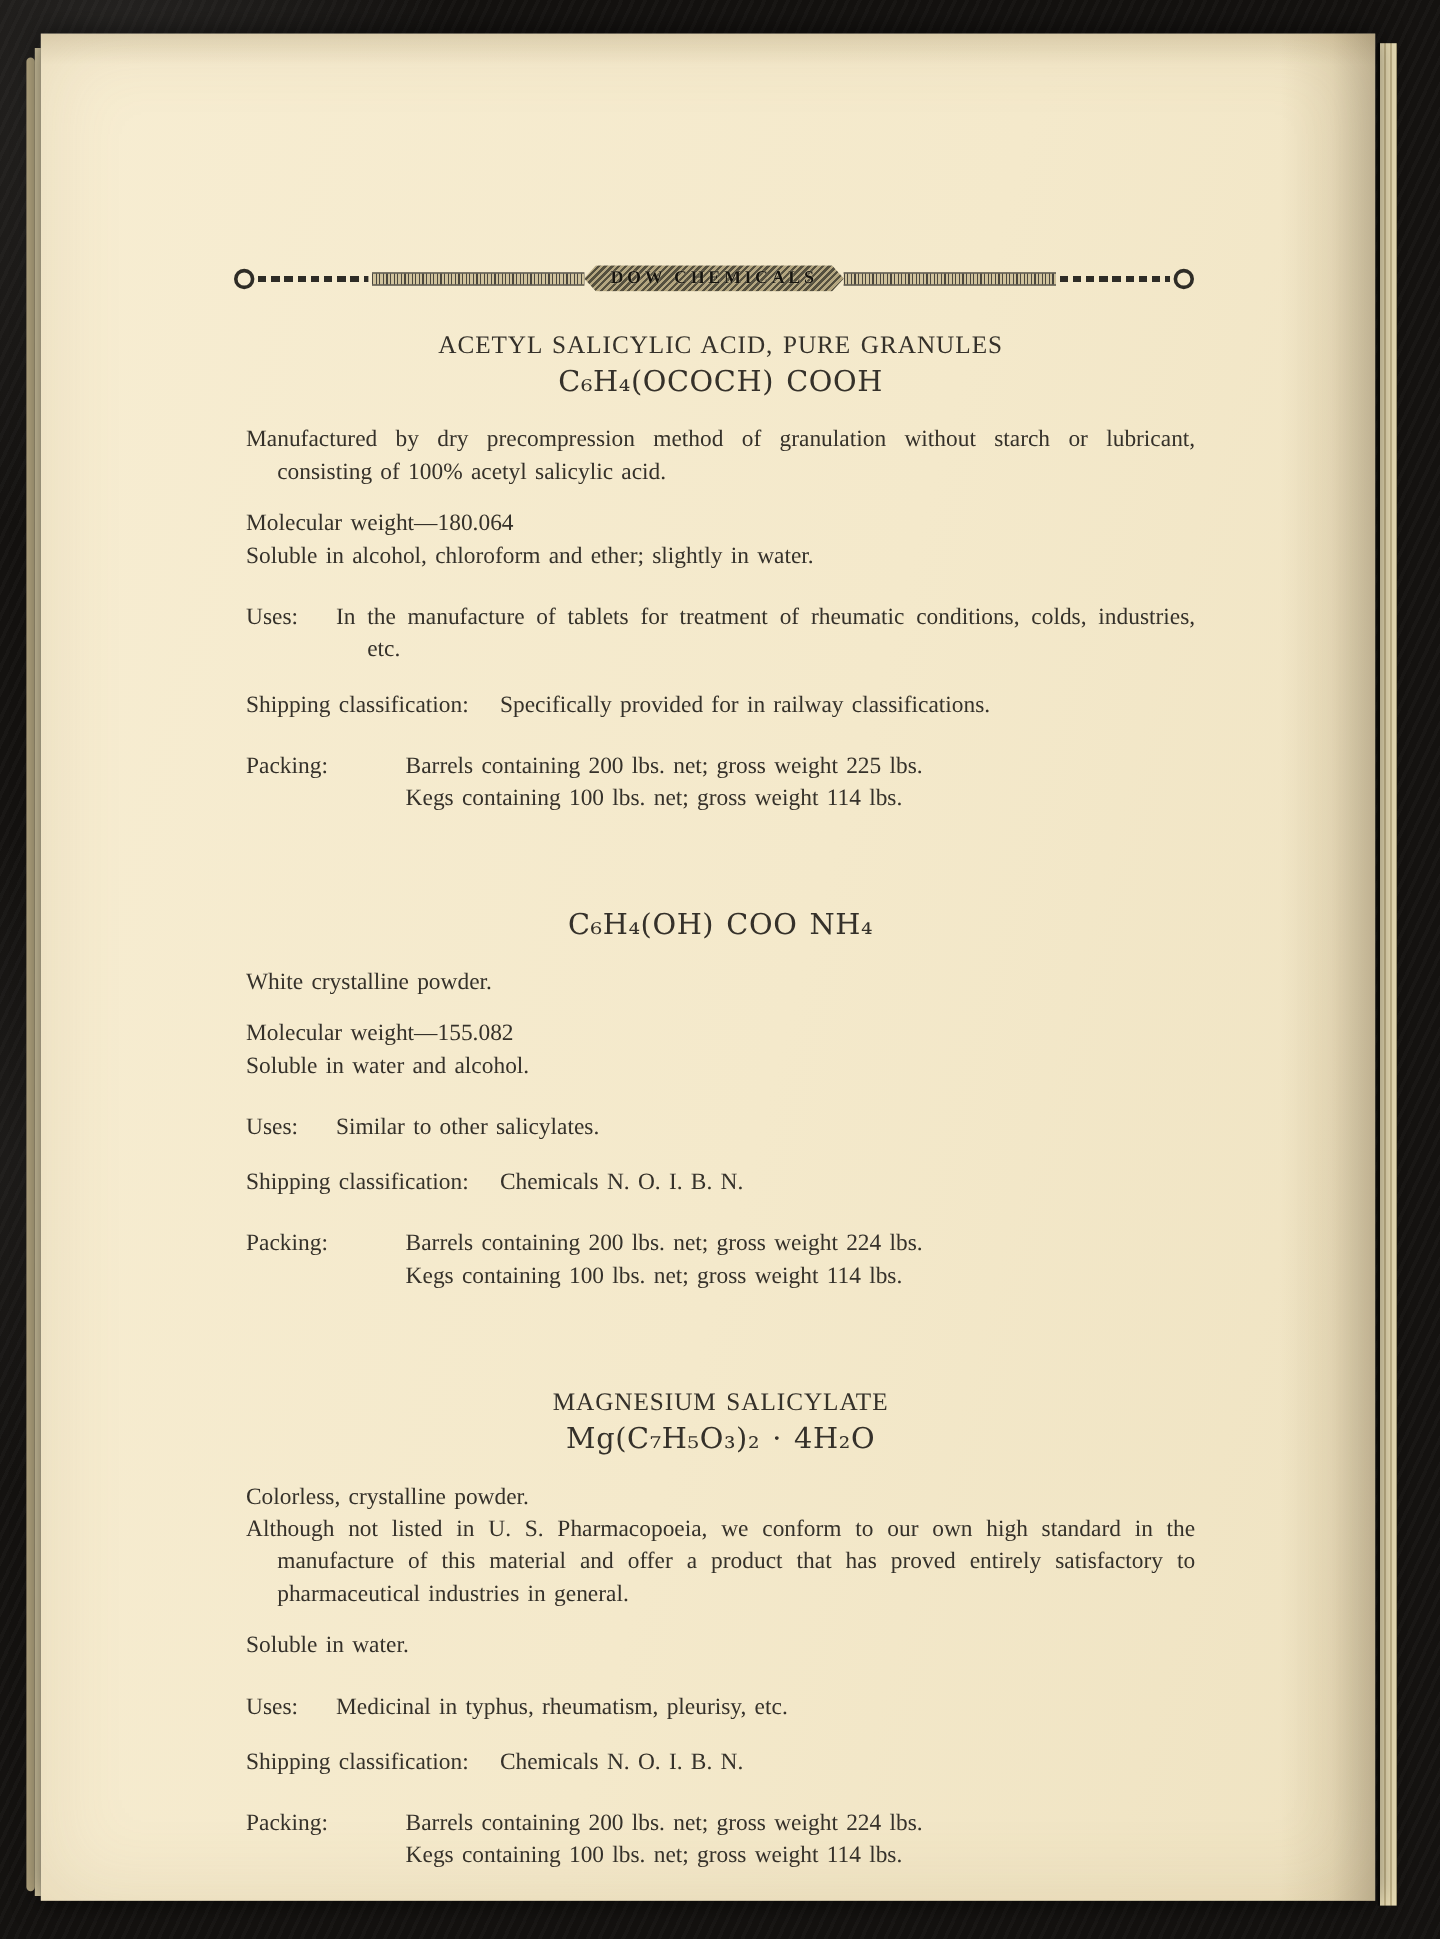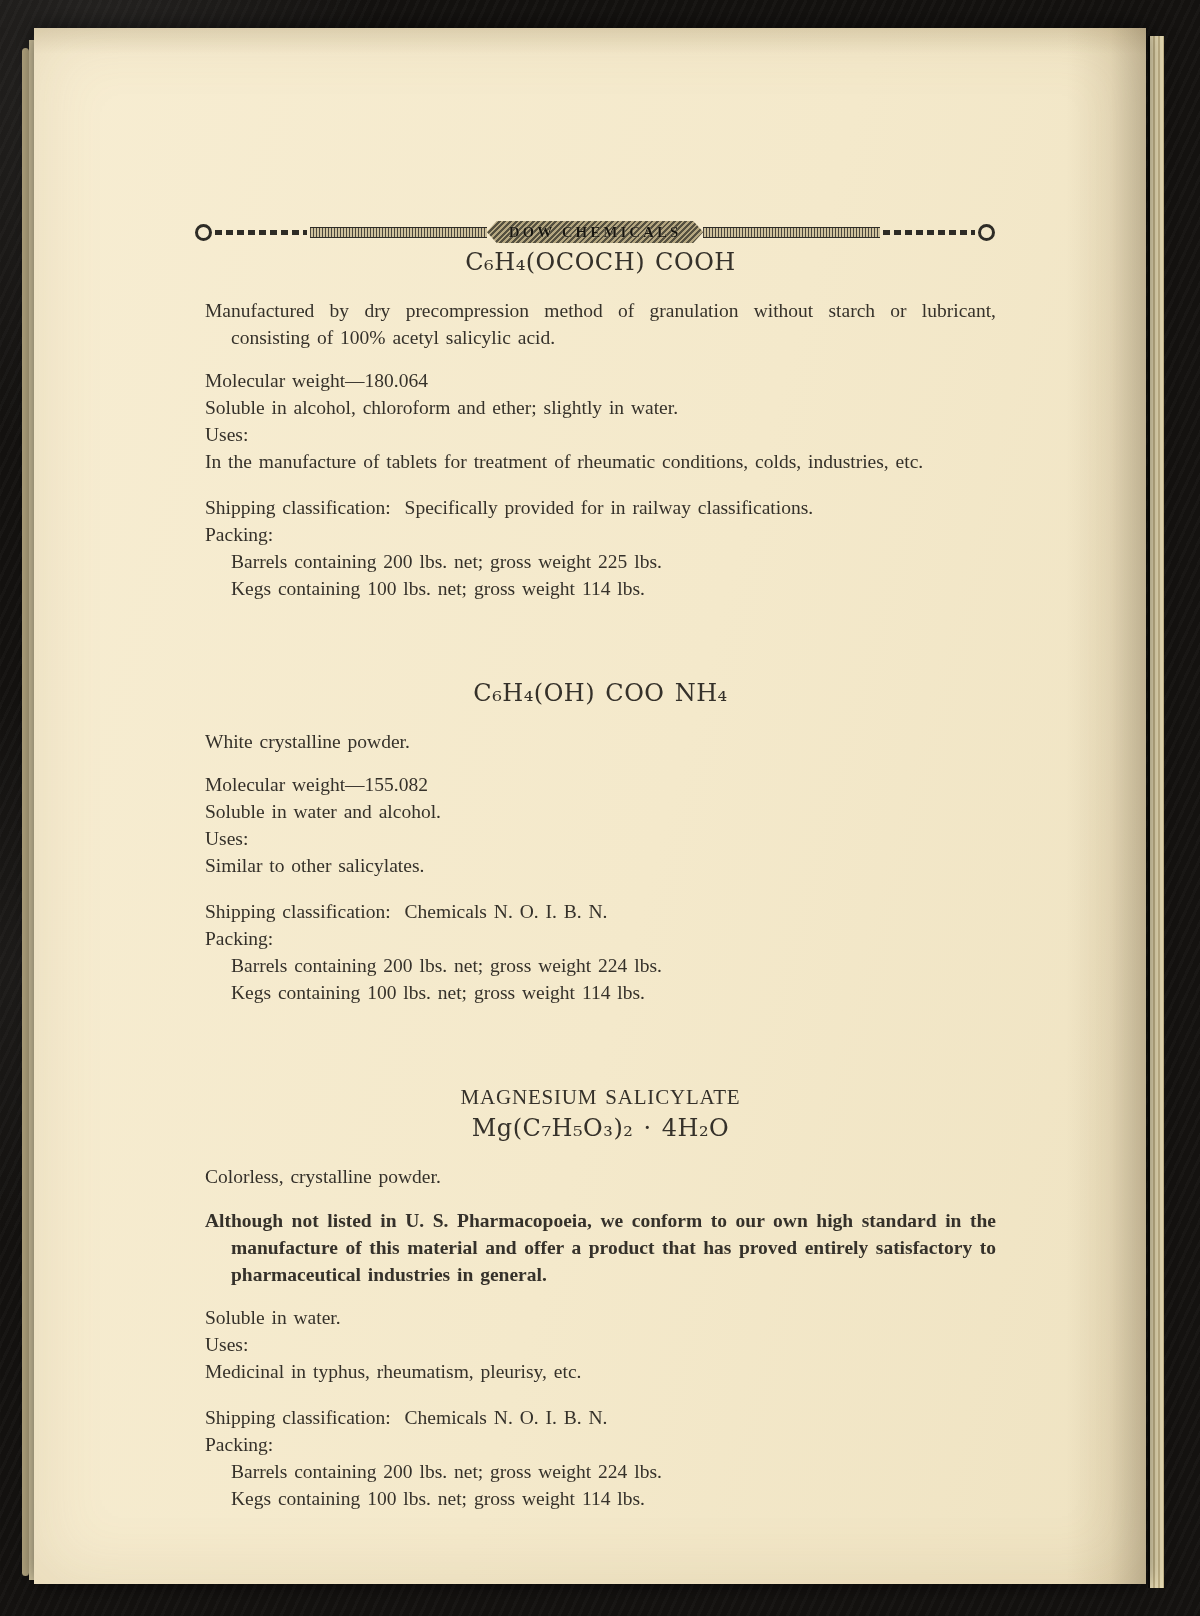--- a/index.html
+++ b/index.html
@@ -121,39 +121,37 @@
     letter-spacing: 0.5px;
   }
   p { margin: 0; }
   .p-desc {
     margin-top: 21px;
     padding-left: 26px;
     text-indent: -26px;
     text-align: justify;
   }
   .p-note {
-    margin-top: 17px;
     padding-left: 26px;
     text-indent: -26px;
     text-align: justify;
-    font-weight: bold;
   }
   .p-line-group { margin-top: 16px; }
-  .row { display: flex; margin-top: 0; flex-direction: column; }
+  .row { display: flex; margin-top: 24px; }
   .row .label { flex: 0 0 auto; }
   .row-uses .label { width: 75px; }
   .row-packing .label { width: 107px; }
   .row .rcontent {
     flex: 1 1 auto;
     padding-left: 26px;
     text-indent: -26px;
   }
   .row-uses .rcontent { text-align: justify; }
   .p-shipping { margin-top: 19px; }
-  .p-shipping .ship-value { margin-left: 14px; }
+  .p-shipping .ship-value { margin-left: 26px; }
   .packing-line { text-indent: 0; }
 </style>
 </head>
 <body>
 
 <div class="edge-strip stack-left-1"></div>
 <div class="edge-strip stack-left-2"></div>
 <div class="edge-strip fore-edge-right"></div>
 
 <div class="page">
@@ -164,20 +162,21 @@
     <span class="bar"></span>
     <span class="title-plate">DOW CHEMICALS</span>
     <span class="bar"></span>
     <span class="dashes"></span>
     <span class="ring"></span>
   </div>
 
   <div class="content">
 
     <div class="section">
+      <h2 class="section-title">ACETYL SALICYLIC ACID, PURE GRANULES</h2>
       <p class="formula">C₆H₄(OCOCH) COOH</p>
       <p class="p-desc">Manufactured by dry precompression method of granulation without starch or lubricant, consisting of 100% acetyl salicylic acid.</p>
       <div class="p-line-group">
         <p>Molecular weight—180.064</p>
         <p>Soluble in alcohol, chloroform and ether; slightly in water.</p>
       </div>
       <div class="row row-uses">
         <span class="label">Uses:</span>
         <span class="rcontent">In the manufacture of tablets for treatment of rheumatic conditions, colds, industries, etc.</span>
       </div>

